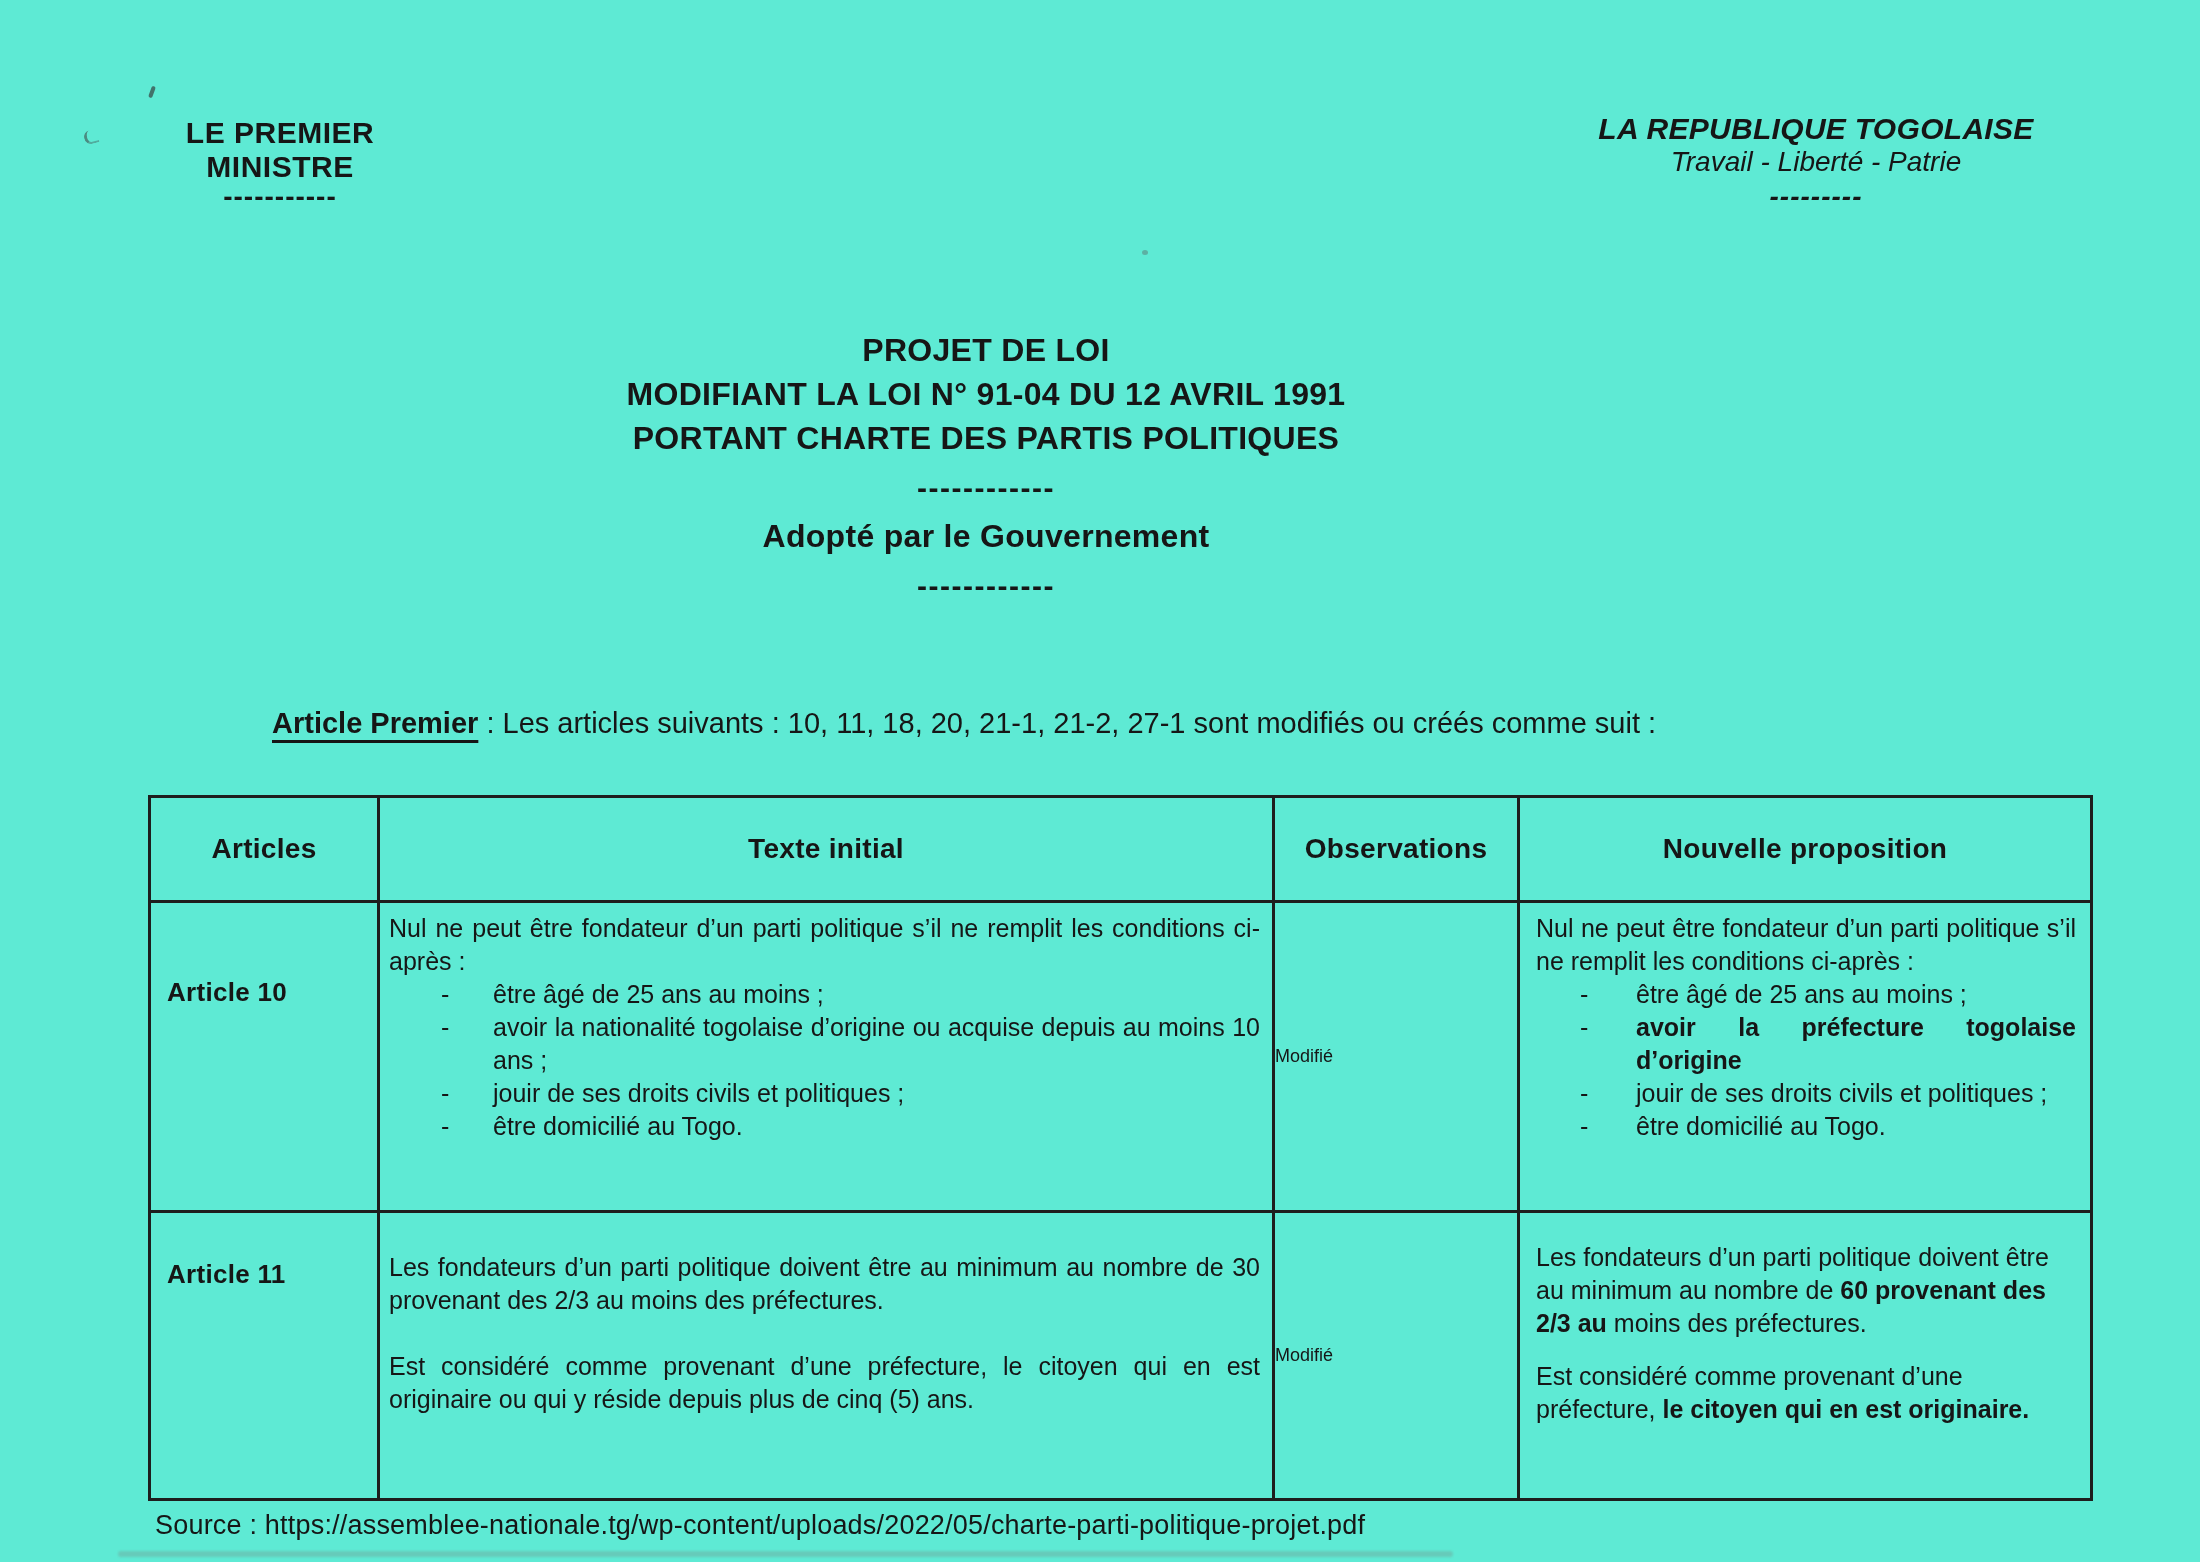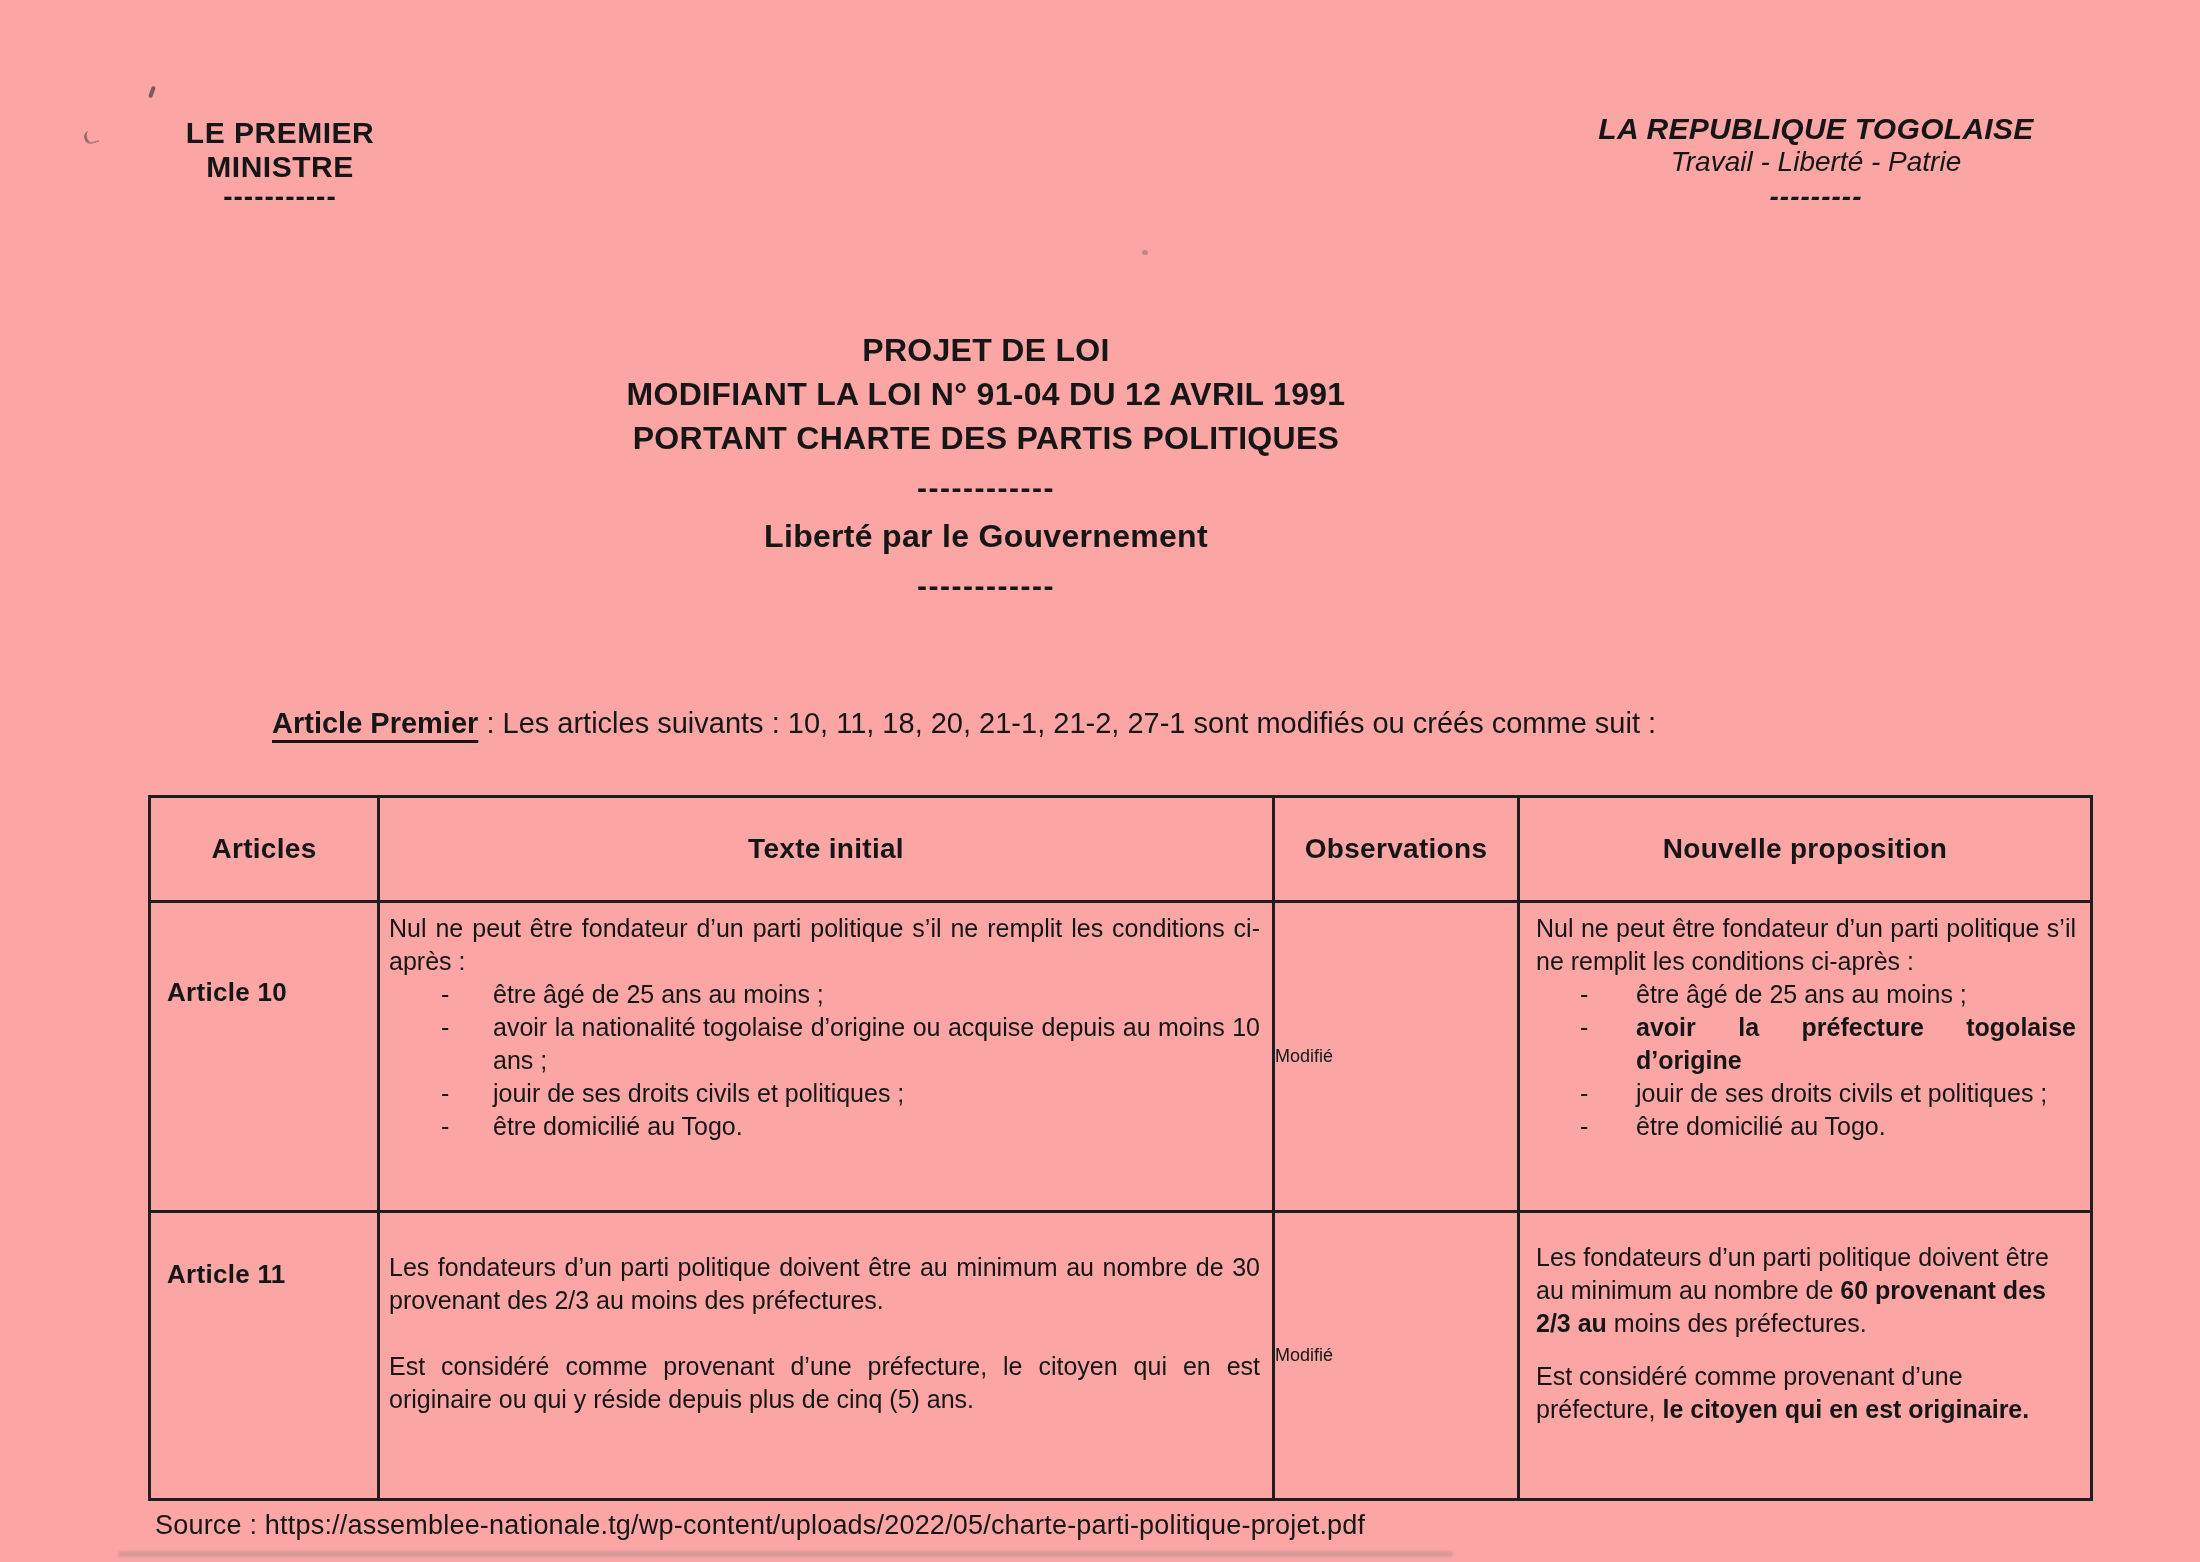--- a/index.html
+++ b/index.html
@@ -6,21 +6,21 @@
   * { margin:0; padding:0; box-sizing:border-box; }
   html,body { width:2200px; height:1562px; }
   body {
     font-family:"Liberation Sans", sans-serif;
     background:#ffffff;
     color:#161616;
   }
   .page {
     position:relative;
     width:2200px; height:1562px;
-    background:#fca5a5;
+    background:#5eead4;
     overflow:hidden;
   }
 
   
   .hdr-left {
     position:absolute; left:112px; top:116px; width:336px;
     text-align:center;
   }
   .hdr-left .hdr-title { font-size:30px; font-weight:700; letter-spacing:.5px; line-height:34px; }
   .hdr-dashes { font-weight:700; letter-spacing:1px; line-height:22px; }
@@ -150,21 +150,21 @@
     <div class="hdr-title">LA REPUBLIQUE TOGOLAISE</div>
     <div class="hdr-motto">Travail - Liberté - Patrie</div>
     <div class="hdr-dashes">---------</div>
   </div>
 
   <div class="title-block">
     <div>PROJET DE LOI</div>
     <div>MODIFIANT LA LOI N° 91-04 DU 12 AVRIL 1991</div>
     <div>PORTANT CHARTE DES PARTIS POLITIQUES</div>
     <div class="sep">------------</div>
-    <div>Liberté par le Gouvernement</div>
+    <div>Adopté par le Gouvernement</div>
     <div class="sep">------------</div>
   </div>
 
   <p class="intro"><span class="intro-label">Article Premier</span><span> : Les articles suivants : 10, 11, 18, 20, 21-1, 21-2, 27-1 sont modifiés ou créés comme suit :</span></p>
 
   <table class="articles">
     <colgroup>
       <col style="width:229px">
         <col style="width:895px">
         <col style="width:245px">

